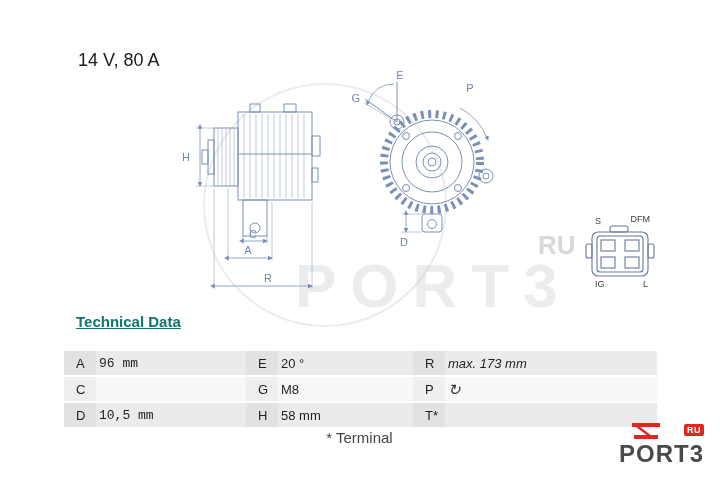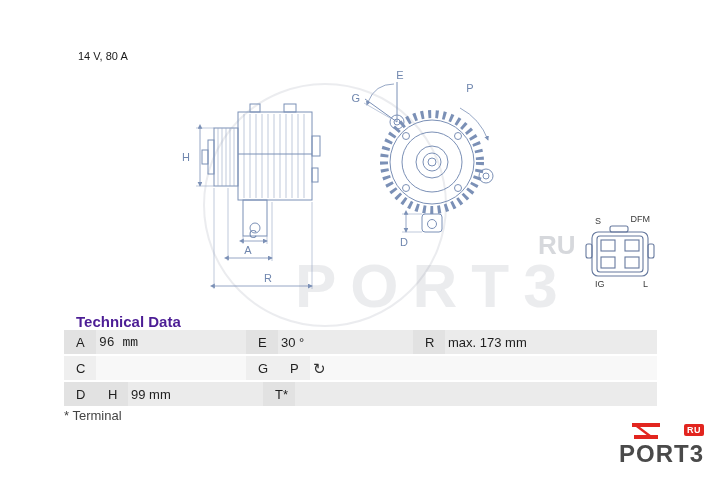--- a/index.html
+++ b/index.html
@@ -6,21 +6,21 @@
   html,body { width:720px; height:480px; }
   body {
     font-family:"Liberation Sans", sans-serif;
     background:#fff;
     position:relative;
     overflow:hidden;
     color:#1f1f1f;
   }
   .rating {
     position:absolute; left:78px; top:50px;
-    font-size:11px; color:#1a1a1a; z-index:3;
+    font-size:18px; color:#1a1a1a; z-index:3;
   }
   
   .wm-circle {
     position:absolute; left:203px; top:83px; width:244px; height:244px;
     border:2px solid rgba(120,130,150,0.15); border-radius:50%; z-index:0;
   }
   .wm-text {
     position:absolute; left:295px; top:250px;
     font-size:62px; font-weight:bold; letter-spacing:14px;
     color:rgba(120,125,140,0.15); z-index:0; white-space:nowrap;
@@ -34,33 +34,33 @@
   svg.drawing { position:absolute; left:60px; top:66px; z-index:1; }
   svg.drawing .bl { stroke:#7b90b6; fill:none; stroke-width:1; }
   svg.drawing .blthin { stroke:#93a5c4; fill:none; stroke-width:0.6; }
   svg.drawing .dim { stroke:#7b90b6; fill:none; stroke-width:0.8; }
   svg.drawing text { font-family:"Liberation Sans", sans-serif; }
   svg.drawing .dimlab { fill:#6f86ae; font-size:11px; }
   svg.drawing .conn { stroke:#66799e; fill:none; stroke-width:1.1; }
   svg.drawing .connlab { fill:#3a3a3a; font-size:9px; }
   
   .tech { position:absolute; left:64px; top:313px; width:593px; z-index:2; }
-  .tech-title { font-weight:bold; font-size:15px; color:#4c1d95; padding-left:12px; margin-bottom:0; }
+  .tech-title { font-weight:bold; font-size:15px; color:#0f766e; padding-left:12px; margin-bottom:21px;text-decoration:underline; }
   .trow { display:flex; height:24px; margin-bottom:2px; font-size:13px; }
   .trow > div { display:flex; align-items:center; }
   .tkey { width:32px; padding-left:12px; }
   .tval1 { width:150px; padding-left:3px;font-family:Liberation Mono, monospace; }
   .tval2 { width:135px; padding-left:3px; }
-  .tval3 { width:212px; padding-left:3px; }
+  .tval3 { width:212px; padding-left:3px;font-style:italic; }
   .row-odd  { background:#ebebeb; }
   .row-odd .tkey { background:#e2e2e2; }
   .row-even { background:#f8f8f8; }
   .row-even .tkey { background:#efefef; }
   .rot-icon { font-size:15px; color:#333; line-height:1; }
-  .footnote { text-align:left; font-size:13px; color:#444; margin-top:2px; padding-right:2px; }
+  .footnote { text-align:center; font-size:15px; color:#444; margin-top:2px; padding-right:2px; }
   
   .logo { position:absolute; right:16px; bottom:12px; width:104px; height:46px; z-index:3; }
   .logo-icon { position:absolute; top:0; left:30px; }
   .logo-ru {
     position:absolute; top:2px; right:0;
     background:#e2251f; color:#fff; font-size:9px; font-weight:bold;
     padding:1px 3px; border-radius:2px; letter-spacing:0.5px;
   }
   .logo-text {
     position:absolute; bottom:0; right:0;
@@ -179,39 +179,41 @@
     </g>
   </svg>
 
   <div class="tech">
     <div class="tech-title">Technical Data</div>
 
     <div class="trow row-odd">
       <div class="tkey">A</div>
       <div class="tval1">96 mm</div>
       <div class="tkey">E</div>
-      <div class="tval2">30 °</div>
+      <div class="tval2">20 °</div>
       <div class="tkey">R</div>
       <div class="tval3">max. 173 mm</div>
     </div>
 
     <div class="trow row-even">
       <div class="tkey">C</div>
       <div class="tval1"></div>
       <div class="tkey">G</div>
+      <div class="tval2">M8</div>
       <div class="tkey">P</div>
       <div class="tval3">
         <span class="rot-icon">↻</span>
       </div>
     </div>
 
     <div class="trow row-odd">
       <div class="tkey">D</div>
+      <div class="tval1">10,5 mm</div>
       <div class="tkey">H</div>
-      <div class="tval2">99 mm</div>
+      <div class="tval2">58 mm</div>
       <div class="tkey">T*</div>
     </div>
 
     <div class="footnote">* Terminal</div>
   </div>
 
   <div class="logo">
     <svg class="logo-icon" width="34" height="18" viewBox="0 0 34 18">
       <rect x="2" y="1" width="28" height="4" fill="#e2251f"></rect>
       <path d="M6 5 L18 14 L22 14 L10 5 z" fill="#e2251f"></path>

